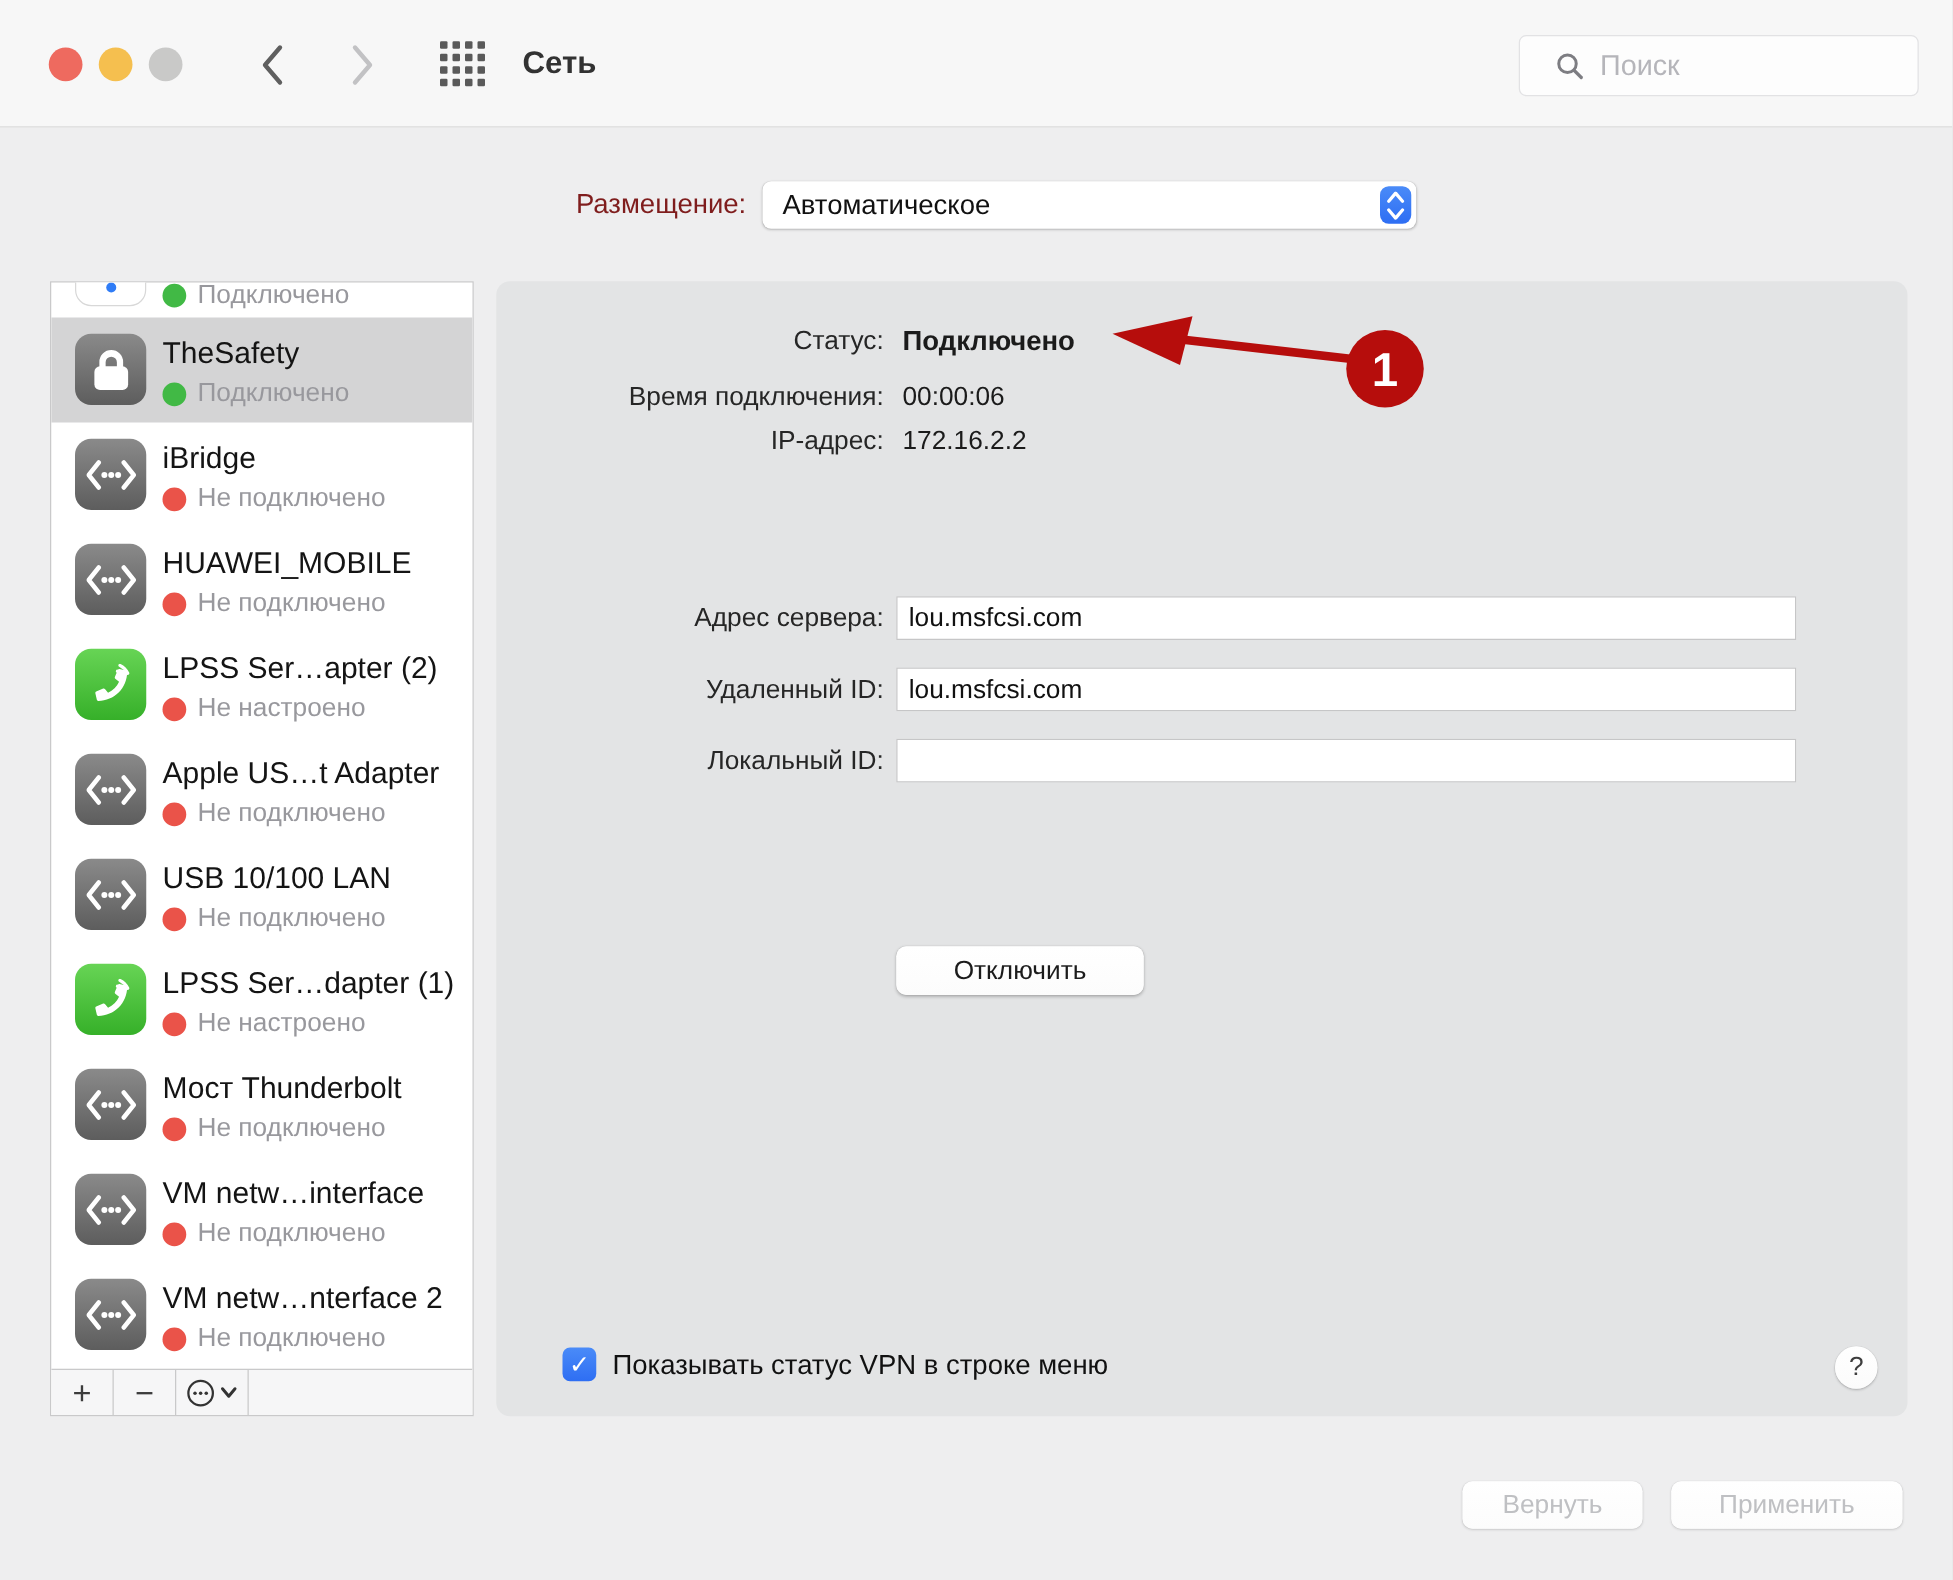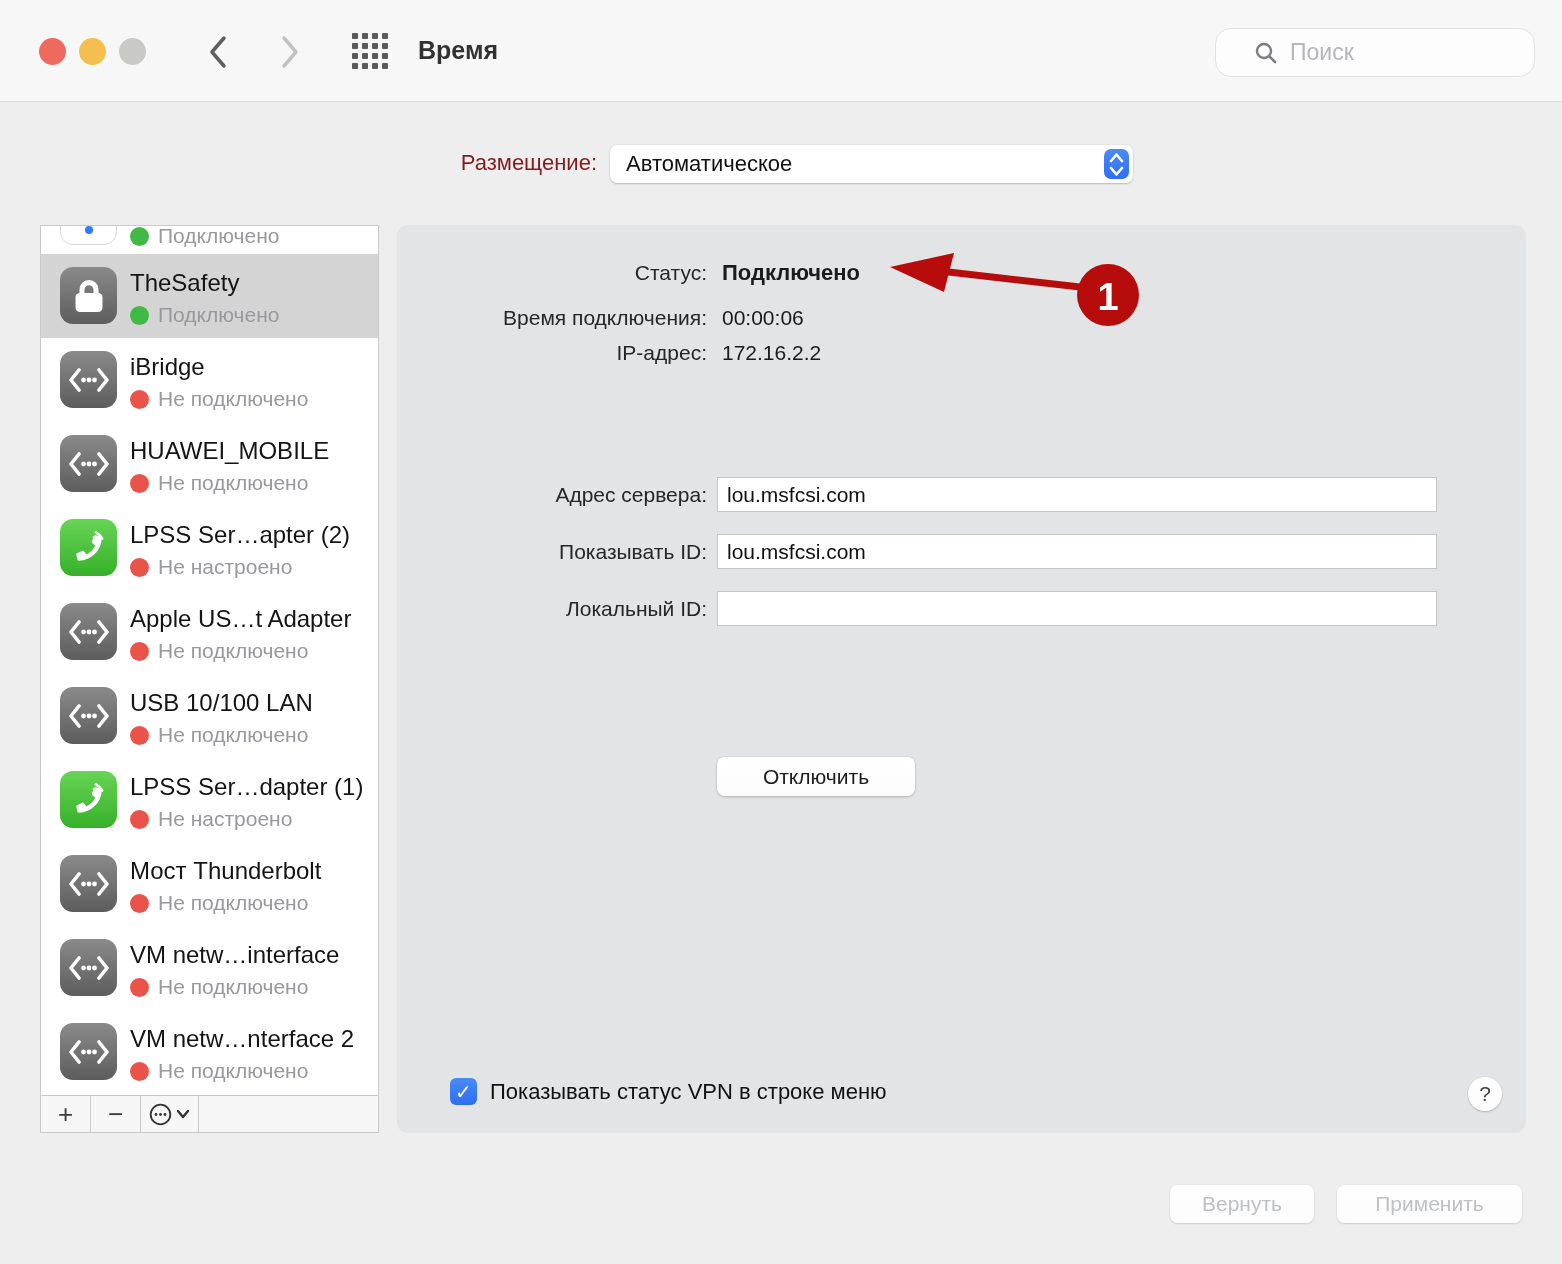--- a/index.html
+++ b/index.html
@@ -14,21 +14,21 @@
   .tl.close { background:#ee6a5f; }
   .tl.min   { background:#f5bf4f; }
   .tl.zoom  { background:#c9c9c8; }
   .navarrow { position:absolute; top:33px; width:36px; height:38px; display:flex; align-items:center; justify-content:center; }
   .navarrow svg { width:22px; height:34px; }
   .grid-icon { position:absolute; left:352px; top:33px; width:40px; height:40px;
     display:grid; grid-template-columns:repeat(4,6px); grid-template-rows:repeat(4,6px); gap:4px; }
   .grid-icon span { width:6px; height:6px; background:#5a5a5a; border-radius:1px; }
   .win-title { position:absolute; left:418px; top:36px; font-size:25px; font-weight:700; color:#323232; }
   .searchbox { position:absolute; right:27px; top:28px; width:320px; height:49px; background:#fdfdfd;
-    border:1px solid #e2e2e4; border-radius:16px; display:flex; align-items:center; padding-left:38px; gap:12px; }
+    border:1px solid #e2e2e4; border-radius:6px; display:flex; align-items:center; padding-left:28px; gap:12px; }
   .searchbox input { border:none; outline:none; background:transparent; font-size:23px; color:#444; width:220px;
     font-family:"Liberation Sans","DejaVu Sans",sans-serif; }
   .searchbox input::placeholder { color:#b5b5ba; }
 
   
   .loc-label { position:absolute; left:0; top:150px; width:597px; text-align:right; font-size:22px; color:#7f1d1d; }
   .loc-select { position:absolute; left:610px; top:145px; width:523px; height:38px; background:#ffffff; border-radius:7px;
     box-shadow:0 1px 2px rgba(0,0,0,.2), 0 0 0 .5px rgba(0,0,0,.06); display:flex; align-items:center; padding-left:16px; font-size:22px; color:#111; }
   .loc-stepper { position:absolute; right:4px; top:4px; width:25px; height:30px; border-radius:7px;
     background:linear-gradient(180deg,#4a8bf8,#2e6ef3); display:flex; flex-direction:column; align-items:center; justify-content:center; gap:3px; }
@@ -111,21 +111,21 @@
         <span></span>
       <span></span>
         <span></span>
         <span></span>
         <span></span>
       <span></span>
         <span></span>
         <span></span>
         <span></span>
     </div>
-    <div class="win-title">Время</div>
+    <div class="win-title">Сеть</div>
     <div class="searchbox">
       <svg width="24" height="24" viewBox="0 0 24 24">
         <circle cx="10" cy="10" r="7" fill="none" stroke="#7d7d82" stroke-width="2.4"></circle>
         <line x1="15.2" y1="15.2" x2="21" y2="21" stroke="#7d7d82" stroke-width="2.6" stroke-linecap="round"></line>
       </svg>
       <input type="text" placeholder="Поиск" style="">
     </div>
   </div>
 
   <div class="loc-label">Размещение:</div>
@@ -351,21 +351,21 @@
   <svg class="annotation" viewBox="0 0 270 92">
     <line x1="60" y1="21" x2="200" y2="37" stroke="#b60d0c" stroke-width="7"></line>
     <polygon points="10,17 74,3 64,42" fill="#b60d0c"></polygon>
     <circle cx="228" cy="45" r="31" fill="#b60d0c"></circle>
     <text x="228" y="47" text-anchor="middle" dominant-baseline="central" fill="#ffffff" font-size="38" font-weight="bold" font-family="Liberation Sans, sans-serif">1</text>
   </svg>
 
   <div class="flabel" style="left:407px; top:483px;">Адрес сервера:</div>
   <input class="tfield" style="top: 477px;" value="lou.msfcsi.com">
 
-  <div class="flabel" style="left:407px; top:540px;">Показывать ID:</div>
+  <div class="flabel" style="left:407px; top:540px;">Удаленный ID:</div>
   <input class="tfield" style="top: 534px;" value="lou.msfcsi.com">
 
   <div class="flabel" style="left:407px; top:597px;">Локальный ID:</div>
   <input class="tfield" style="top: 591px;" value="">
 
   <button class="macbtn" style="left:717px; top:757px; width:198px; height:39px;">Отключить</button>
 
   <div class="chk">
       <span>✓</span>
     </div>

